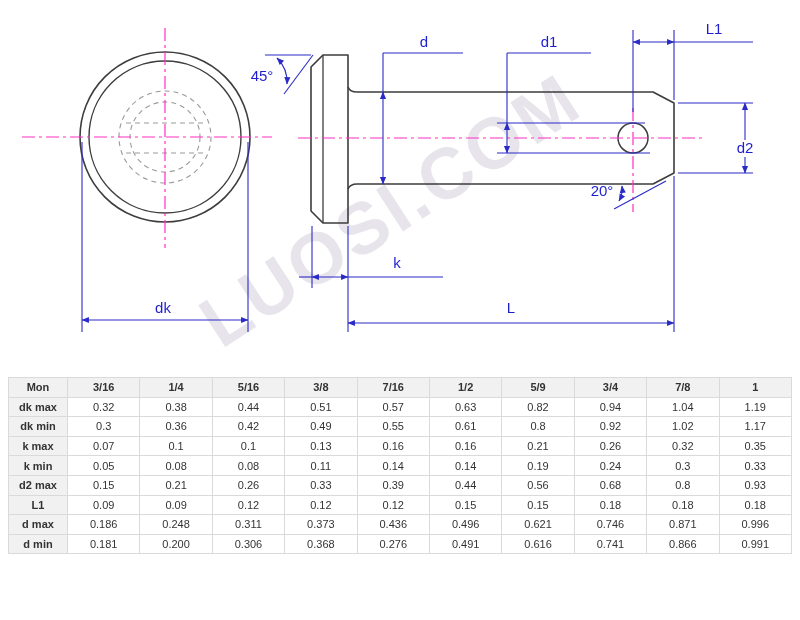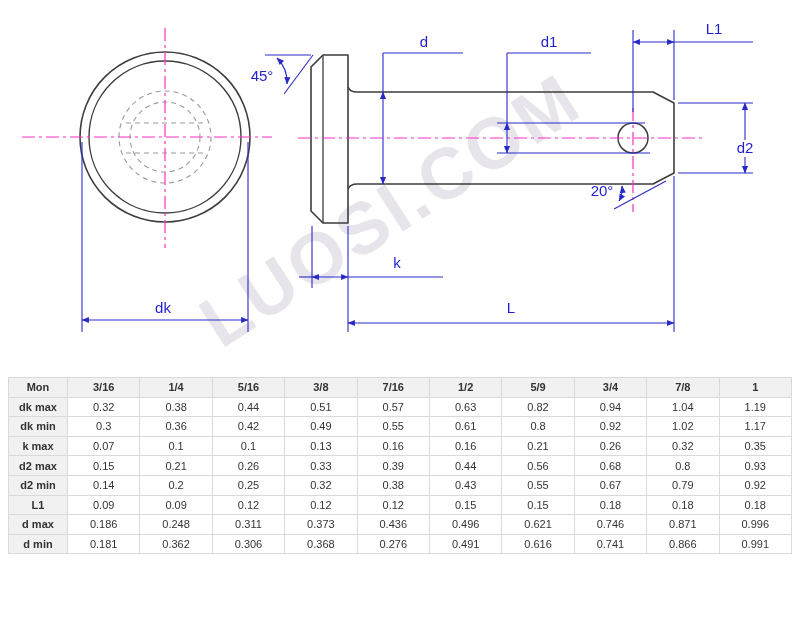--- a/index.html
+++ b/index.html
@@ -179,46 +179,46 @@
           <td>0.1</td>
           <td>0.13</td>
           <td>0.16</td>
           <td>0.16</td>
           <td>0.21</td>
           <td>0.26</td>
           <td>0.32</td>
           <td>0.35</td>
         </tr>
         <tr>
+          <th>k min</th>
+          <td>0.05</td>
+          <td>0.08</td>
+          <td>0.08</td>
+          <td>0.11</td>
+          <td>0.14</td>
+          <td>0.14</td>
+          <td>0.19</td>
+          <td>0.24</td>
+          <td>0.3</td>
+          <td>0.33</td>
+        </tr>
+        <tr>
           <th>d2 max</th>
           <td>0.15</td>
           <td>0.21</td>
           <td>0.26</td>
           <td>0.33</td>
           <td>0.39</td>
           <td>0.44</td>
           <td>0.56</td>
           <td>0.68</td>
           <td>0.8</td>
           <td>0.93</td>
         </tr>
         <tr>
-          <th>d2 min</th>
-          <td>0.14</td>
-          <td>0.2</td>
-          <td>0.25</td>
-          <td>0.32</td>
-          <td>0.38</td>
-          <td>0.43</td>
-          <td>0.55</td>
-          <td>0.67</td>
-          <td>0.79</td>
-          <td>0.92</td>
-        </tr>
-        <tr>
           <th>L1</th>
           <td>0.09</td>
           <td>0.09</td>
           <td>0.12</td>
           <td>0.12</td>
           <td>0.12</td>
           <td>0.15</td>
           <td>0.15</td>
           <td>0.18</td>
           <td>0.18</td>
@@ -233,21 +233,21 @@
           <td>0.436</td>
           <td>0.496</td>
           <td>0.621</td>
           <td>0.746</td>
           <td>0.871</td>
           <td>0.996</td>
         </tr>
         <tr>
           <th>d min</th>
           <td>0.181</td>
-          <td>0.362</td>
+          <td>0.200</td>
           <td>0.306</td>
           <td>0.368</td>
           <td>0.276</td>
           <td>0.491</td>
           <td>0.616</td>
           <td>0.741</td>
           <td>0.866</td>
           <td>0.991</td>
         </tr>
       </tbody>

